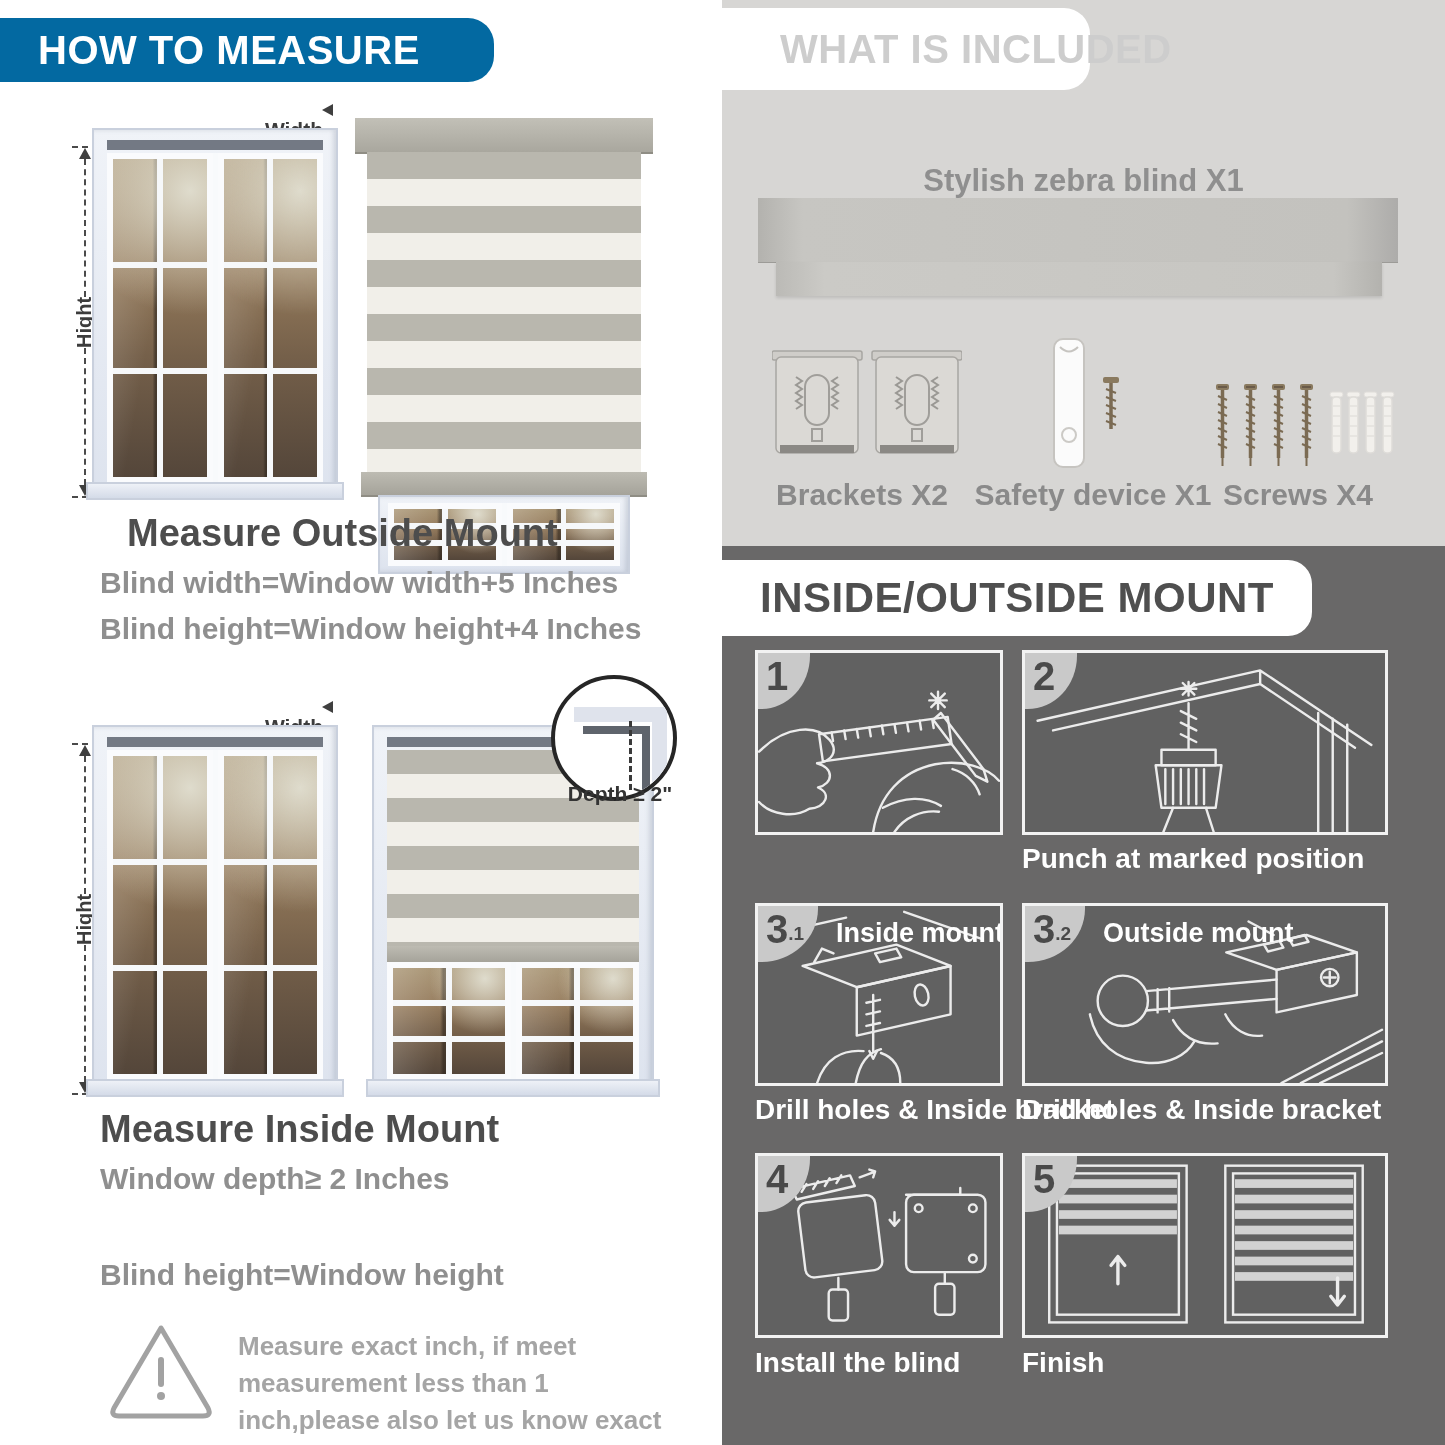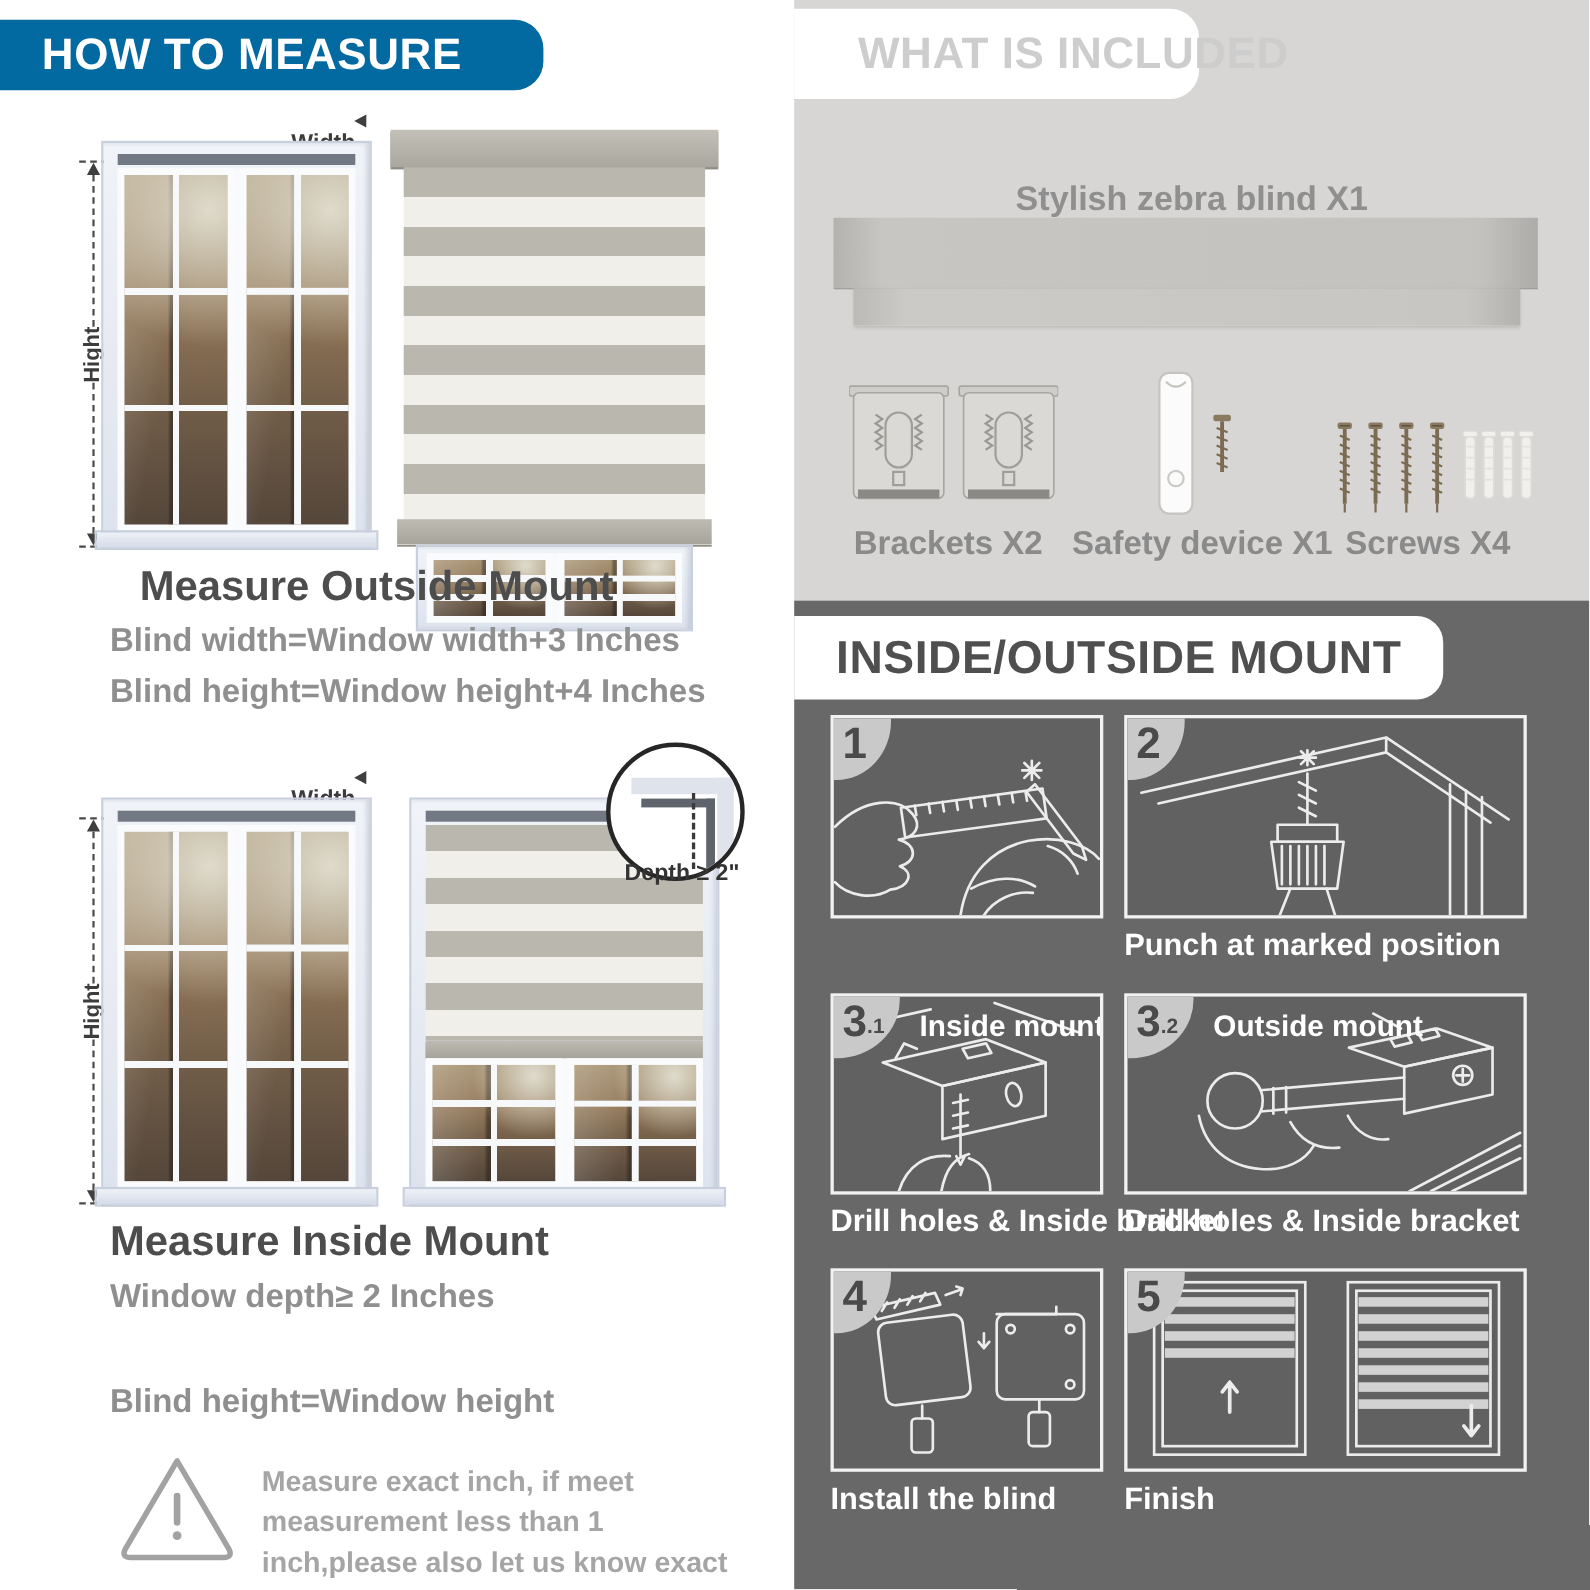--- a/index.html
+++ b/index.html
@@ -137,21 +137,21 @@
     <div class="abs bottomrail" style="left:3px;right:3px;top:354px;height:23px;"></div>
     <div class="abs window" style="left:20px;top:377px;width:252px;height:79px;padding:0 8px;">
       <div class="win-glass" style="height:63px;margin-top:6px;">
         <div class="sash"></div>
         <div class="sash"></div>
       </div>
     </div>
   </div>
 
   <div class="abs h2" style="left:100px;top:512px;margin-left:27px;">Measure Outside Mount</div>
-  <div class="abs line" style="left:100px;top:566px;">Blind width=Window width+3 Inches</div>
+  <div class="abs line" style="left:100px;top:566px;">Blind width=Window width+5 Inches</div>
   <div class="abs line" style="left:100px;top:612px;">Blind height=Window height+4 Inches</div>
 
   <div class="abs harrow" style="left:105px;top:701px;width:228px;">
     <span class="htick"></span>
     <span class="ah left"></span>
     <span class="hdash"></span>
     <span class="harrow-label">Width</span>
     <span class="hdash"></span>
     <span class="ah right"></span>
     <span class="htick"></span>

